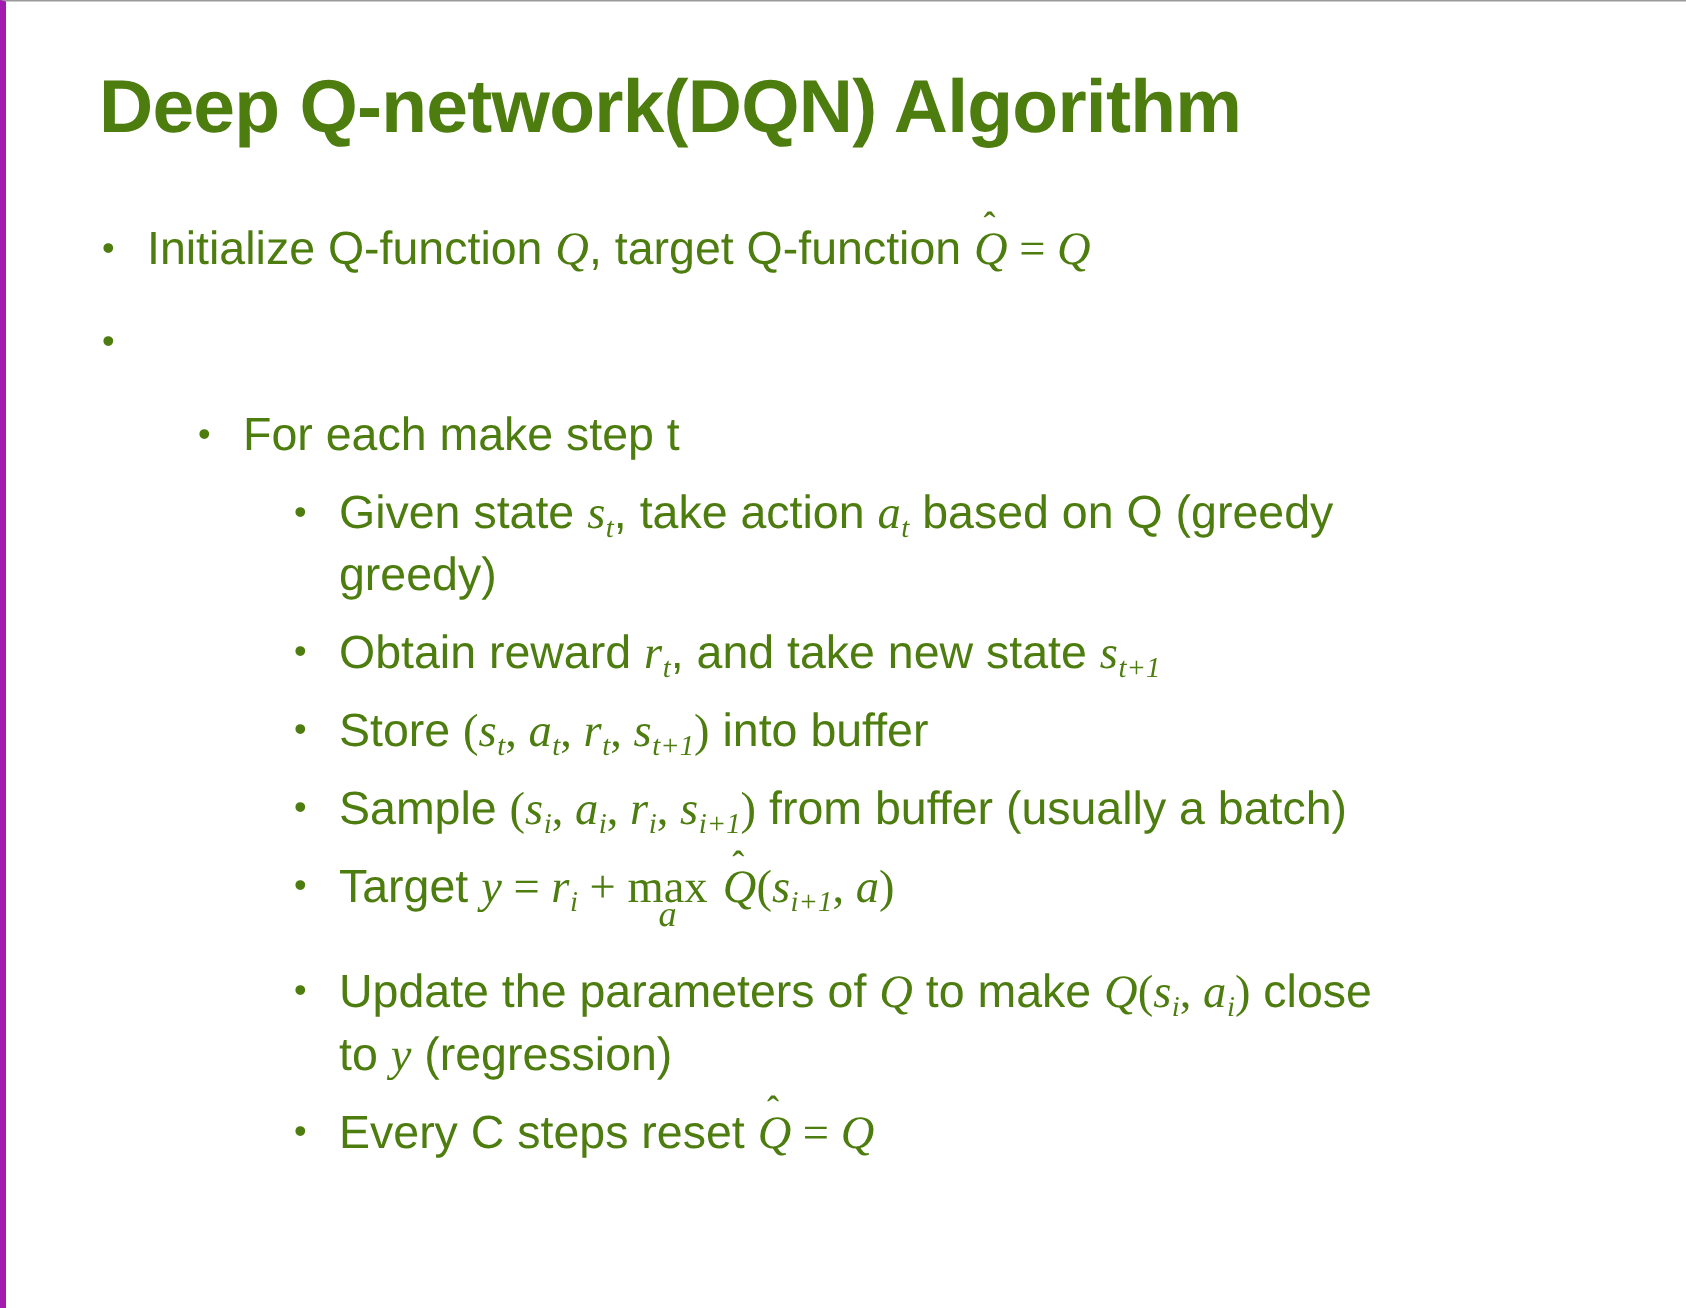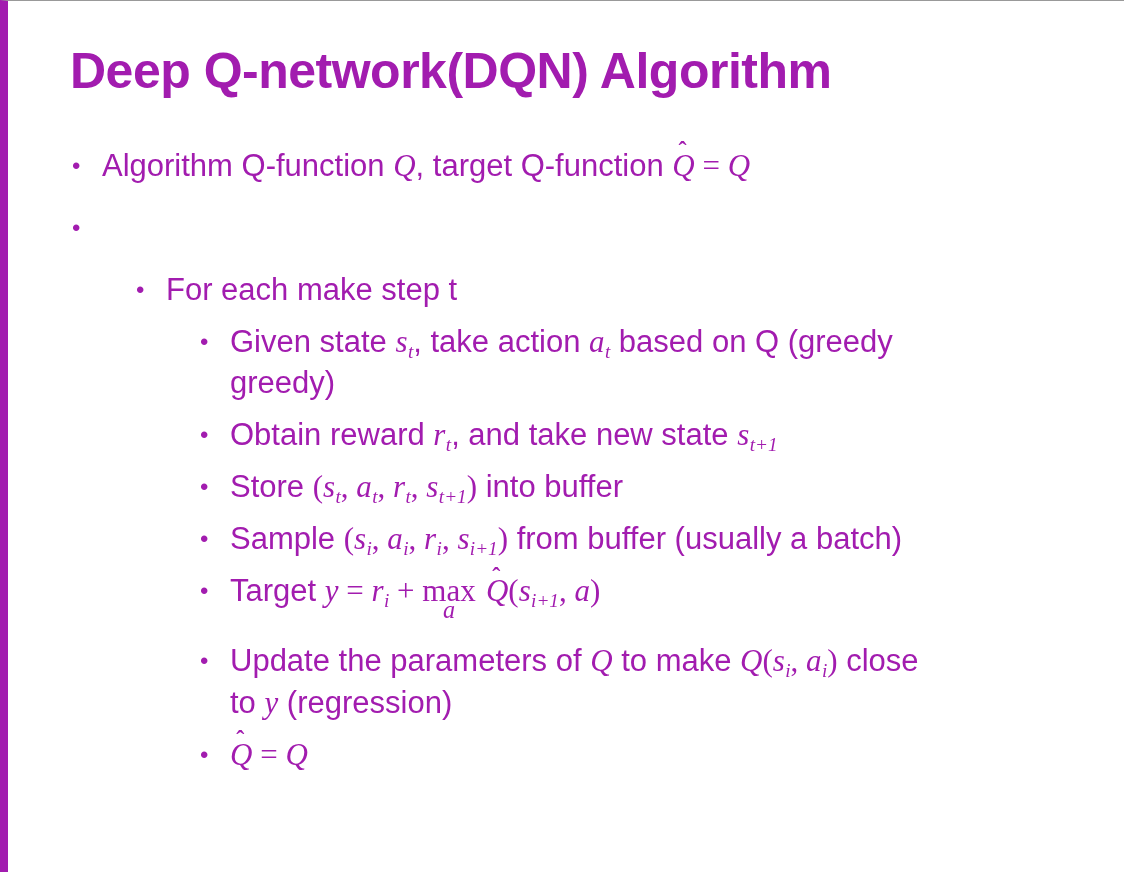--- a/index.html
+++ b/index.html
@@ -6,23 +6,23 @@
     margin: 0;
     padding: 0;
     background: #ffffff;
   }
   .slide {
     position: relative;
     width: 1124px;
     height: 872px;
     box-sizing: border-box;
     background: #ffffff;
-    border-left: 8px solid #a21caf;
+    border-left: 4px solid #a21caf;
     border-top: 1px solid #999999;
-    color: #a21caf;
+    color: #4d7c0f;
     font-family: "Liberation Sans", sans-serif;
     overflow: hidden;
   }
   .title {
     margin: 42px 0 0 62px;
     font-size: 50px;
     line-height: 1.15;
     font-weight: 700;
     letter-spacing: -0.5px;
   }
@@ -92,21 +92,21 @@
   }
 </style>
 </head>
 <body>
 
 <div class="slide">
   <h1 class="title">Deep Q-network(DQN) Algorithm</h1>
   <div class="bullets" id="bullets">
       <div class="row l1">
         <span class="marker">•</span>
-        <div class="content"><span class="seg-t">Algorithm Q-function </span><span class="seg-i">Q</span><span class="seg-t">, target Q-function </span><span class="hat-wrap"><span class="hat-mark">ˆ</span><span class="hat-base">Q</span></span><span class="seg-m"> = </span><span class="seg-i">Q</span></div>
+        <div class="content"><span class="seg-t">Initialize Q-function </span><span class="seg-i">Q</span><span class="seg-t">, target Q-function </span><span class="hat-wrap"><span class="hat-mark">ˆ</span><span class="hat-base">Q</span></span><span class="seg-m"> = </span><span class="seg-i">Q</span></div>
       </div>
       <div class="row l1">
         <span class="marker">•</span>
       </div>
       <div class="row l2">
         <span class="marker">•</span>
         <div class="content"><span class="seg-t">For each make step t</span></div>
       </div>
       <div class="row l3">
         <span class="marker">•</span>
@@ -127,16 +127,16 @@
       <div class="row l3">
         <span class="marker">•</span>
         <div class="content"><span class="seg-t">Target </span><span class="seg-i">y</span><span class="seg-m"> = </span><span class="seg-i">r<sub class="seg-sub">i</sub></span><span class="seg-m"> + </span><span class="maxop"><span>max</span><span class="under">a</span></span><span class="seg-m"> </span><span class="hat-wrap"><span class="hat-mark">ˆ</span><span class="hat-base">Q</span></span><span class="seg-m">(</span><span class="seg-i">s<sub class="seg-sub">i+1</sub></span><span class="seg-m">, </span><span class="seg-i">a</span><span class="seg-m">)</span></div>
       </div>
       <div class="row l3">
         <span class="marker">•</span>
         <div class="content"><span class="seg-t">Update the parameters of </span><span class="seg-i">Q</span><span class="seg-t"> to make </span><span class="seg-i">Q</span><span class="seg-m">(</span><span class="seg-i">s<sub class="seg-sub">i</sub></span><span class="seg-m">, </span><span class="seg-i">a<sub class="seg-sub">i</sub></span><span class="seg-m">)</span><span class="seg-t"> close</span><br><span class="seg-t">to </span><span class="seg-i">y</span><span class="seg-t"> (regression)</span></div>
       </div>
       <div class="row l3">
         <span class="marker">•</span>
-        <div class="content"><span class="hat-wrap"><span class="hat-mark">ˆ</span><span class="hat-base">Q</span></span><span class="seg-m"> = </span><span class="seg-i">Q</span></div>
+        <div class="content"><span class="seg-t">Every C steps reset </span><span class="hat-wrap"><span class="hat-mark">ˆ</span><span class="hat-base">Q</span></span><span class="seg-m"> = </span><span class="seg-i">Q</span></div>
       </div>
     </div>
 </div>
 
 </body></html>

